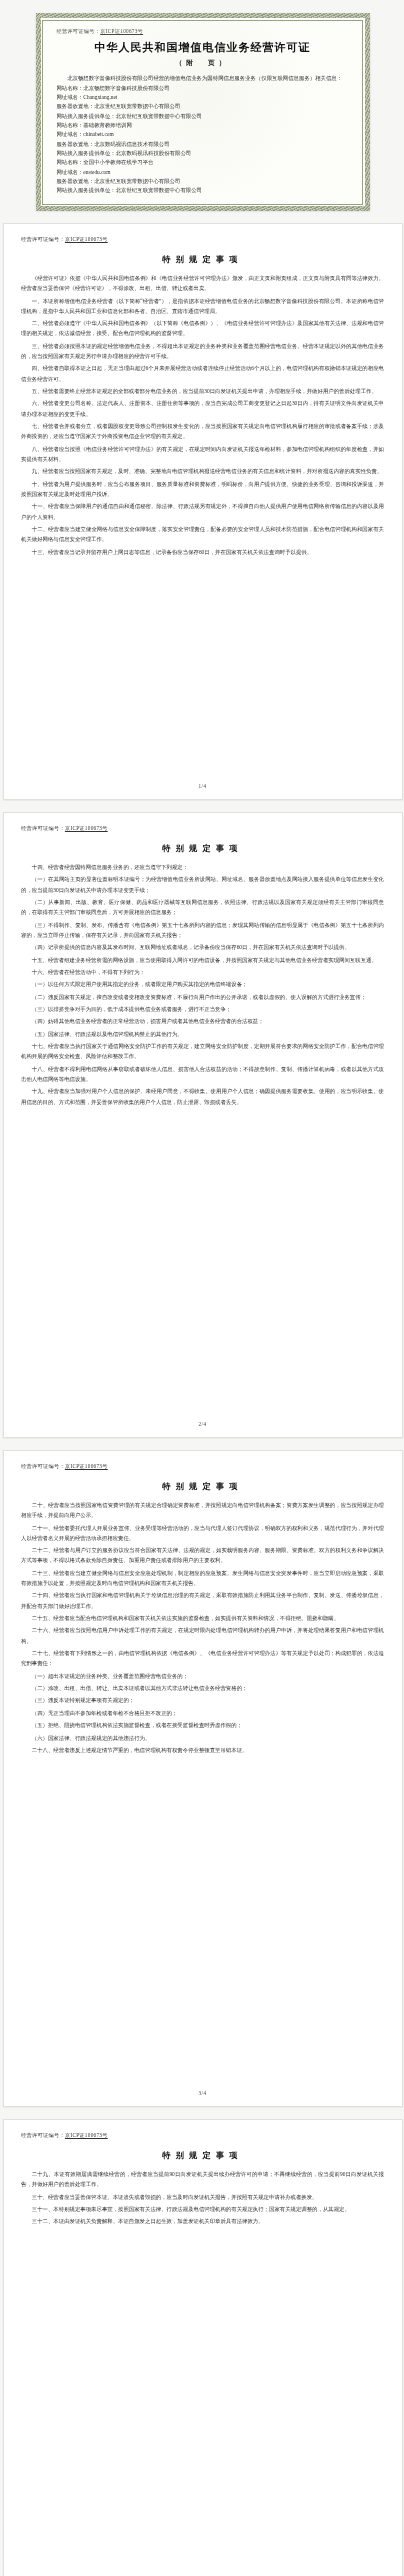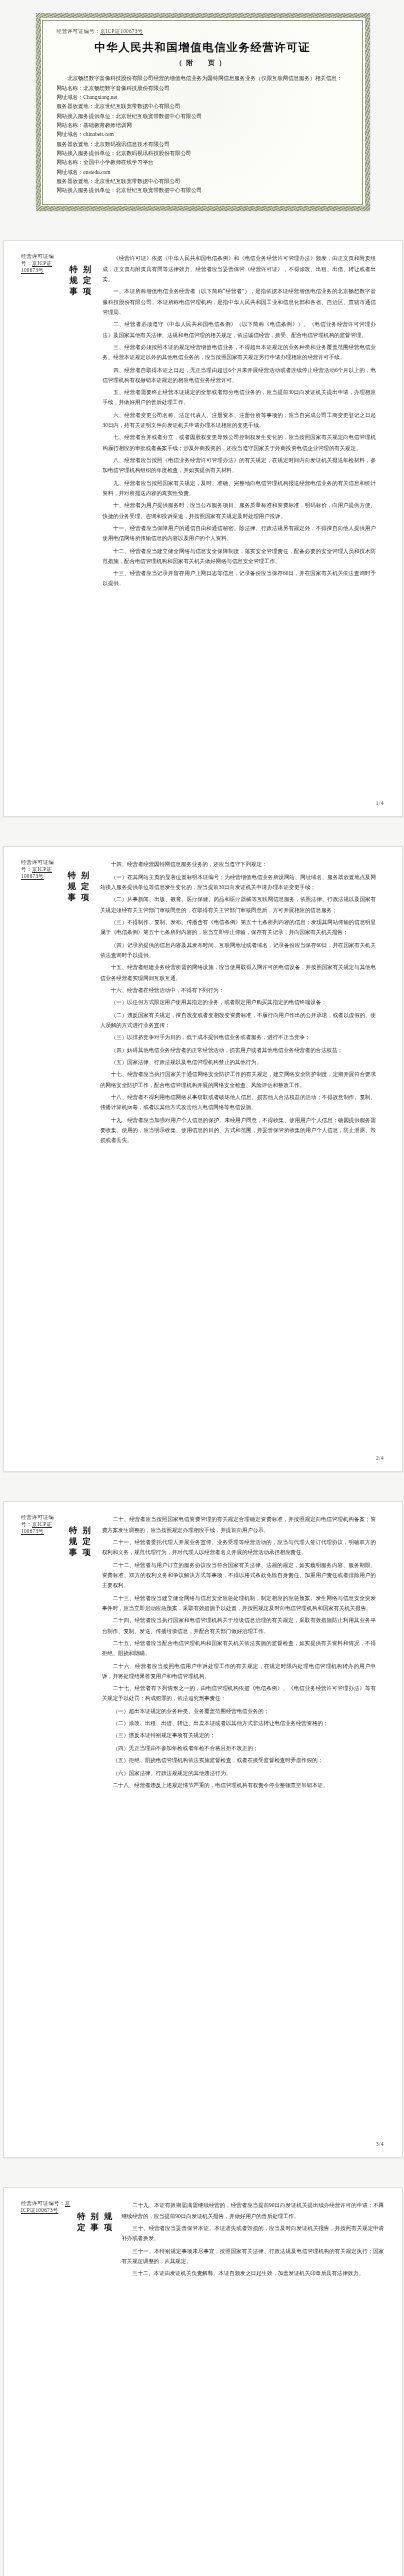--- a/index.html
+++ b/index.html
@@ -33,25 +33,25 @@
   }
   .cert-subtitle {
     text-align:center; font-size:6.7px; font-weight:bold;
     letter-spacing:4.1px; margin:3.6px 0 5.7px; color:#111;
   }
   .cert-intro { font-size:5.4px; line-height:1.72; text-indent:2em; margin:0 0 1px; text-align:justify; }
   .cert-line  { font-size:5.4px; line-height:1.72; text-align:justify; }
 
   
   .page {
-    width:400px; margin:29px auto 0; box-sizing:border-box;
+    width:400px; margin:12px auto 0; box-sizing:border-box;
     background:#ffffff; border:0.5px solid #e0e0dc;
     box-shadow:0 0.5px 1.5px rgba(0,0,0,.12);
     padding:12.4px 17.5px 10.3px;
-    display:flex; flex-direction:row;
+    display:flex; flex-direction:column;
   }
   .page-1 { min-height:577px; }
   .page-2 { min-height:626px; }
   .page-3 { min-height:657px; }
   .page-4 { min-height:737px; }
   .page-header { font-size:5.2px; color:#333; letter-spacing:0.3px; }
   .page-header .num { text-decoration:underline; text-underline-offset:1px; }
   .page-title {
     text-align:center; font-size:8.2px; font-weight:bold;
     letter-spacing:5.2px; margin:10.3px 0 8.2px; color:#111;

